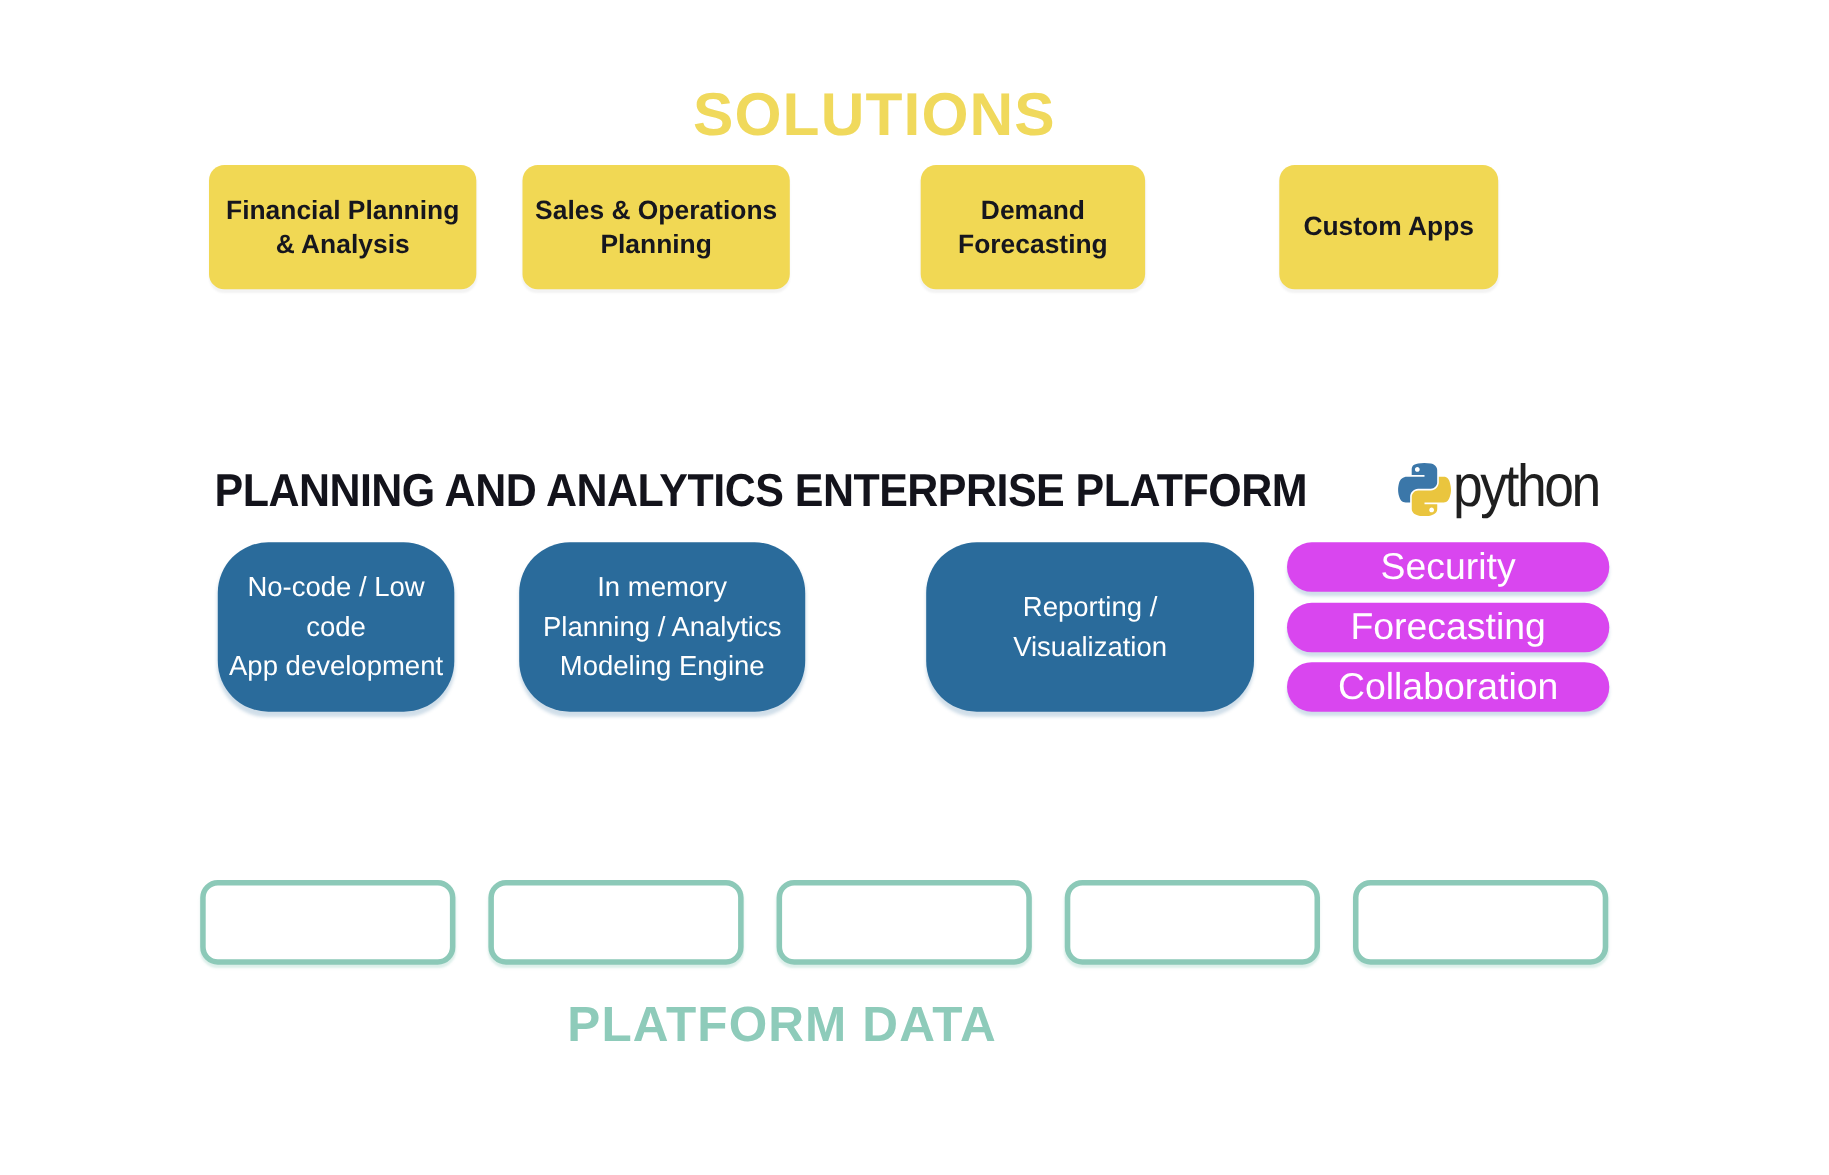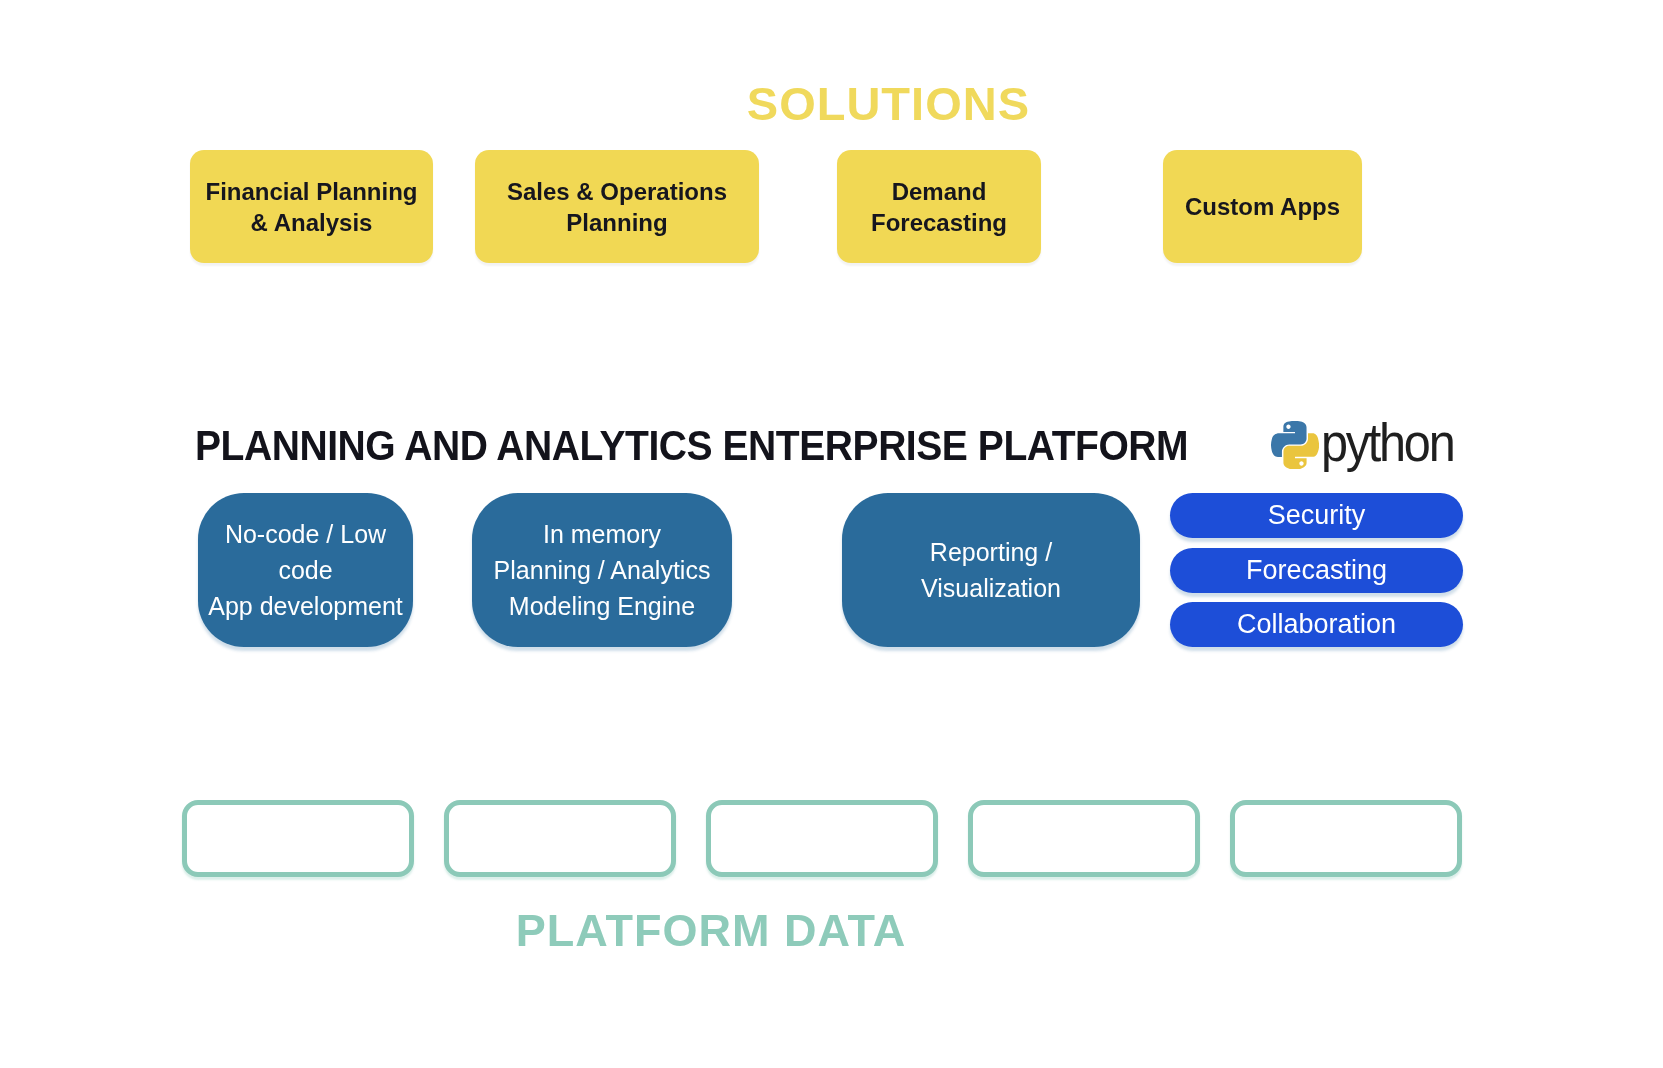--- a/index.html
+++ b/index.html
@@ -9,22 +9,22 @@
     height: 1068px;
     background: #ffffff;
     font-family: "Liberation Sans", sans-serif;
     overflow: hidden;
   }
   .abs { position: absolute; }
 
   
   .solutions-heading {
     left: 630px; top: 78px; width: 400px;
-    text-align: right;
-    font-size: 47px; line-height: 52px; font-weight: 800;
+    text-align: left;
+    font-size: 55px; line-height: 52px; font-weight: 800;
     letter-spacing: 1px;
     color: #F0D95C;
     margin: 0;
   }
   .external-heading {
     left: 461px; top: 906px; width: 500px;
     text-align: center;
     font-size: 45px; line-height: 50px; font-weight: 800;
     letter-spacing: 1px;
     color: #8ECBBA;
@@ -66,24 +66,24 @@
     text-align: center;
     font-size: 25px; line-height: 36px; font-weight: 400;
     color: #ffffff;
     white-space: pre-line;
     box-shadow: 0 4px 3px rgba(42,107,155,0.22);
   }
 
   
   .pill {
     left: 1170px; width: 293px; height: 45px;
-    background: #1d4ed8;
+    background: #d946ef;
     border-radius: 23px;
     display: flex; align-items: center; justify-content: center;
-    font-size: 27px; font-weight: 400;
+    font-size: 34px; font-weight: 400;
     color: #ffffff;
     box-shadow: 0 4px 3px rgba(42,107,155,0.22);
   }
 
   
   .ext-box {
     top: 800px; width: 232px; height: 77px;
     border: 5px solid #8CC9B8;
     border-radius: 16px;
     background: #ffffff;
@@ -104,21 +104,21 @@
 </style>
 </head>
 <body>
 
 <div class="canvas">
 
   <h1 class="abs solutions-heading">SOLUTIONS</h1>
 
   <div class="abs sol-box" style="left:190px;width:243px">Financial Planning
 &amp; Analysis</div>
-  <div class="abs sol-box" style="left:475px;width:284px">Sales &amp; Operations
+  <div class="abs sol-box" style="left:475px;width:243px">Sales &amp; Operations
 Planning</div>
   <div class="abs sol-box" style="left:837px;width:204px">Demand
 Forecasting</div>
   <div class="abs sol-box" style="left:1163px;width:199px">Custom Apps</div>
 
   <h2 class="abs platform-heading"><span class="squeeze">PLANNING AND ANALYTICS ENTERPRISE PLATFORM</span></h2>
 
   <svg class="abs py-icon" viewBox="0 0 111 111" aria-hidden="true">
     <path fill="#3B77A9" d="M54.9 0c-4.6 0-9 .4-12.9 1.1-11.3 2-13.4 6.2-13.4 13.9v10.2h26.9v3.4H18.6c-7.8 0-14.6 4.7-16.7 13.6-2.5 10.2-2.6 16.6 0 27.2 1.9 7.9 6.4 13.6 14.2 13.6h9.2V70.8c0-8.9 7.7-16.7 16.7-16.7h26.8c7.4 0 13.4-6.1 13.4-13.6V15c0-7.3-6.1-12.7-13.4-13.9C64.3.4 59.5 0 54.9 0zM40.4 8.2c2.8 0 5 2.3 5 5.1 0 2.8-2.2 5.1-5 5.1s-5-2.3-5-5.1c0-2.8 2.2-5.1 5-5.1z"></path>
     <path fill="#EAC53E" d="M85.6 28.6v11.9c0 9.2-7.8 17-16.7 17H42.1c-7.3 0-13.4 6.2-13.4 13.6v25.5c0 7.3 6.3 11.5 13.4 13.6 8.5 2.5 16.6 2.9 26.8 0 6.8-2 13.4-5.9 13.4-13.6V86.3H55.5v-3.4h40.3c7.8 0 10.7-5.4 13.4-13.6 2.8-8.4 2.7-16.5 0-27.2-1.9-7.8-5.6-13.5-13.4-13.5H85.6zM70.5 93.3c2.8 0 5 2.3 5 5.1 0 2.8-2.2 5.1-5 5.1s-5-2.3-5-5.1c0-2.9 2.2-5.1 5-5.1z"></path>

